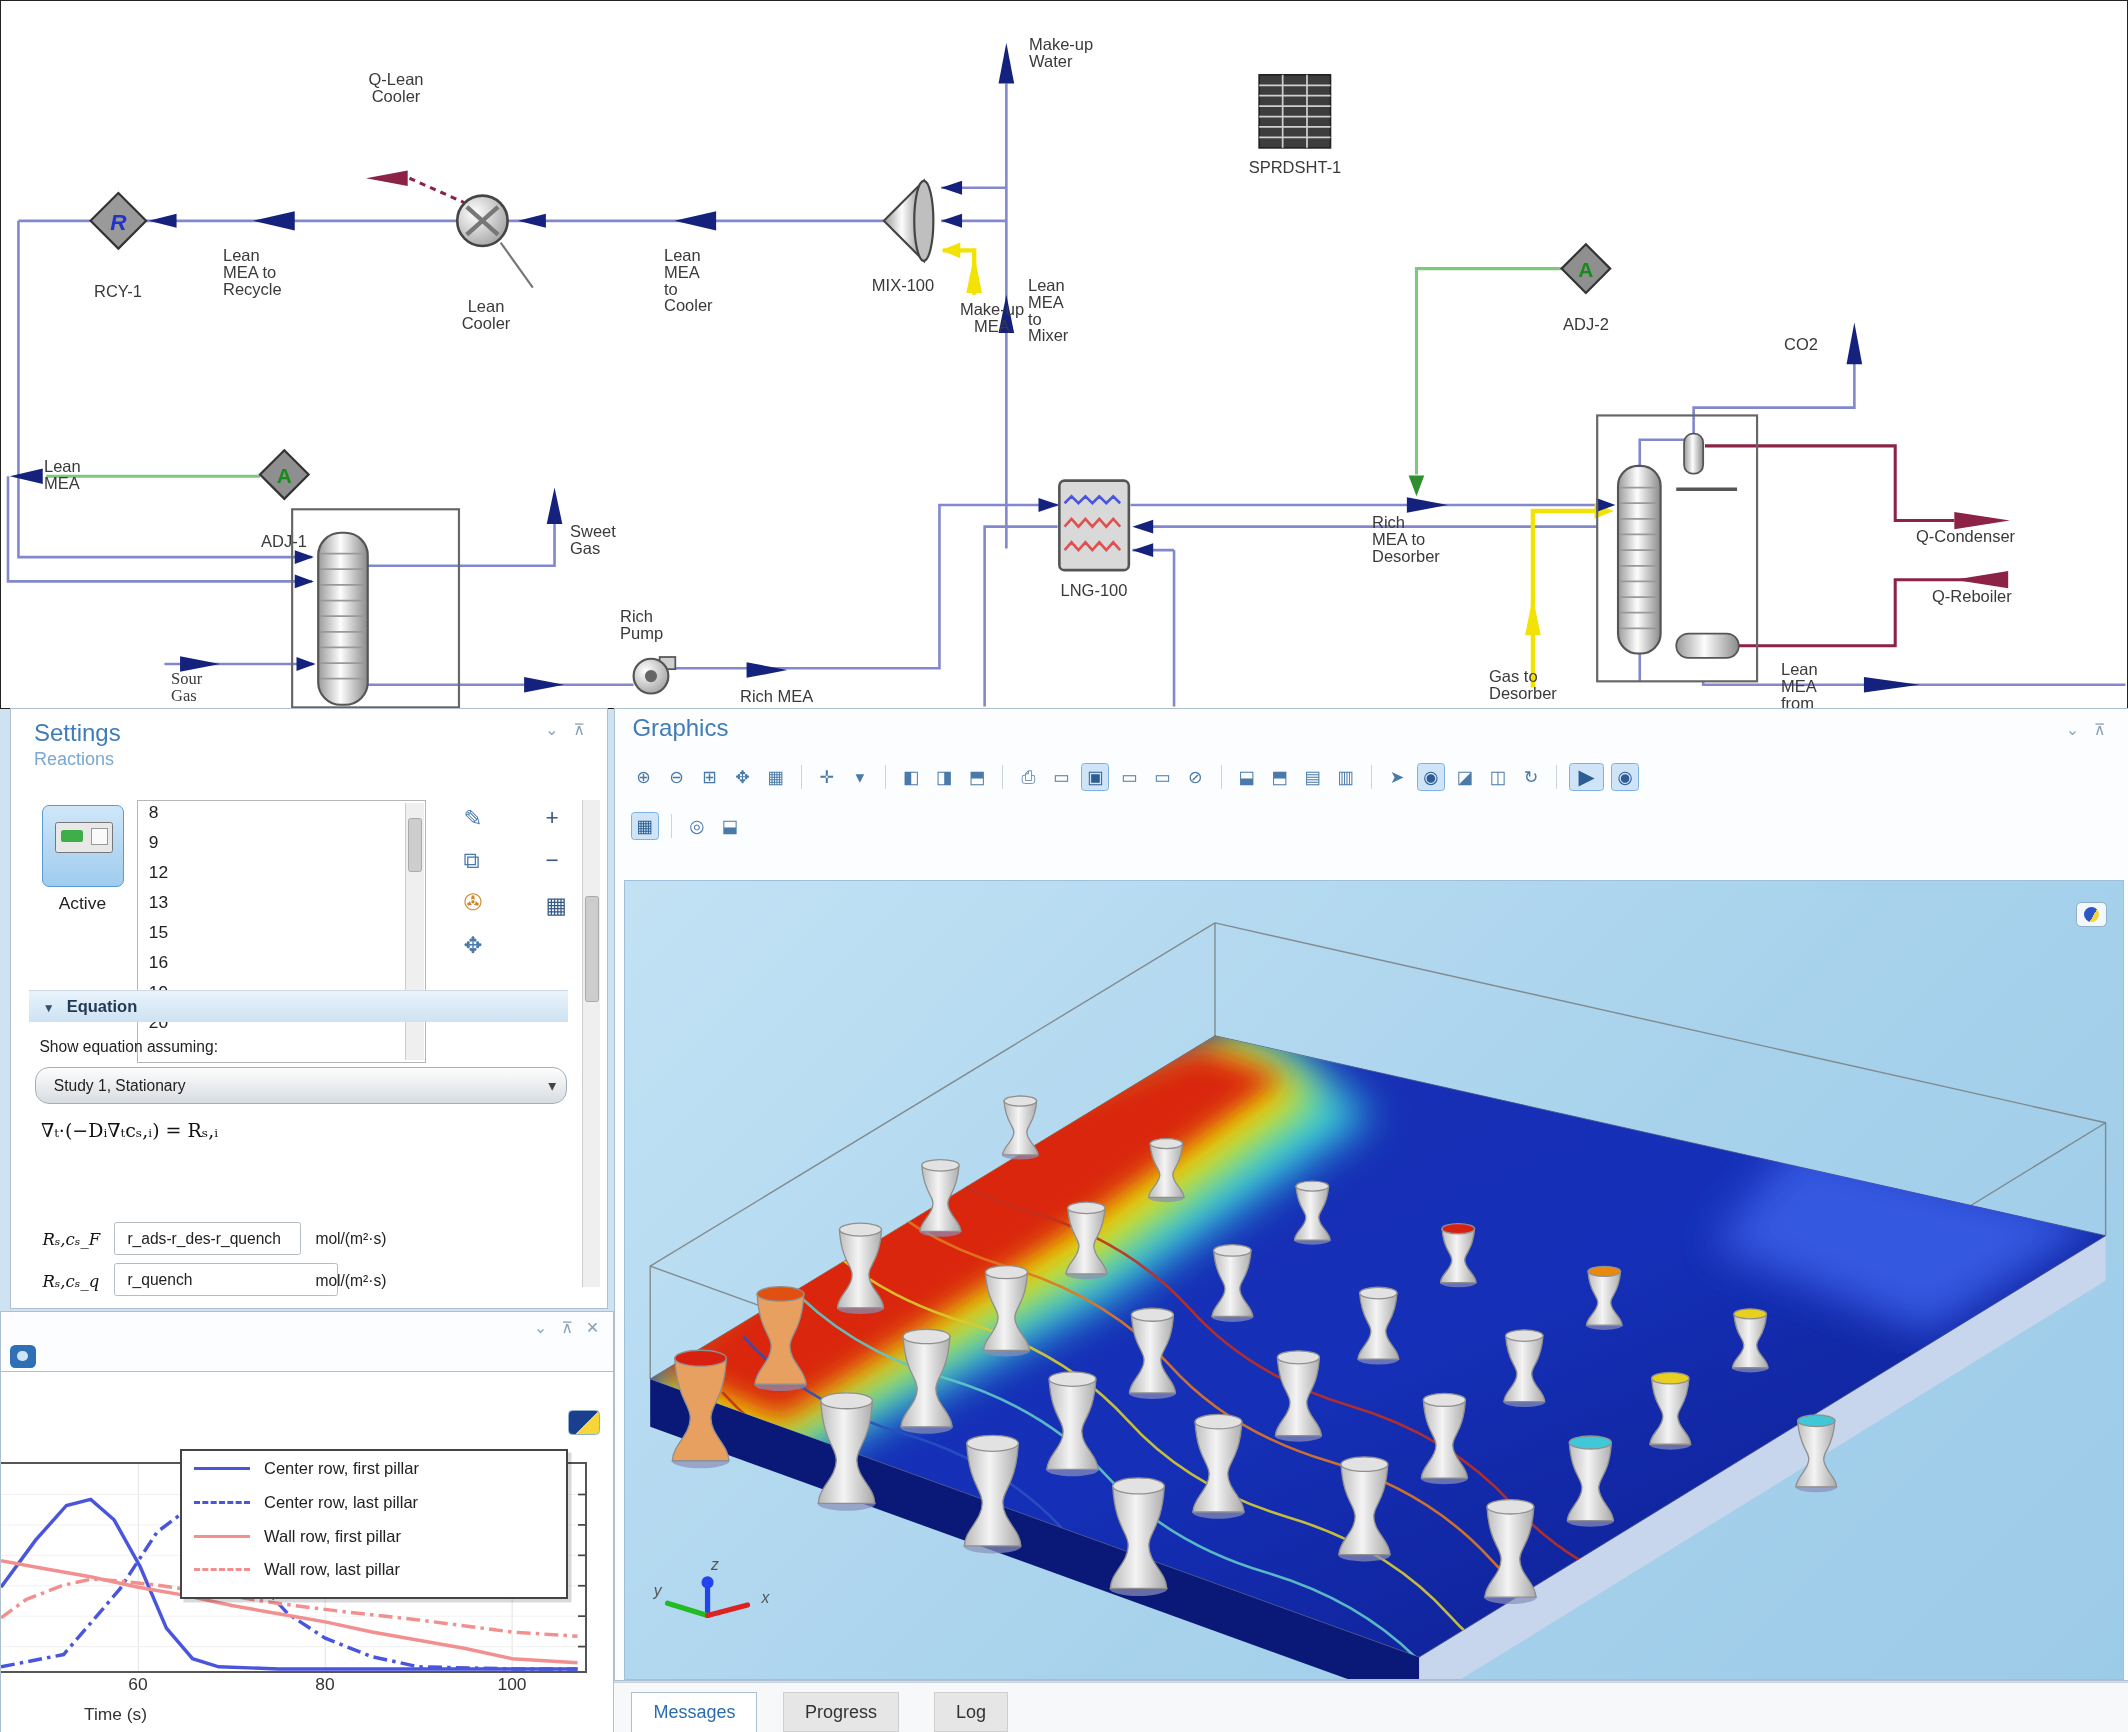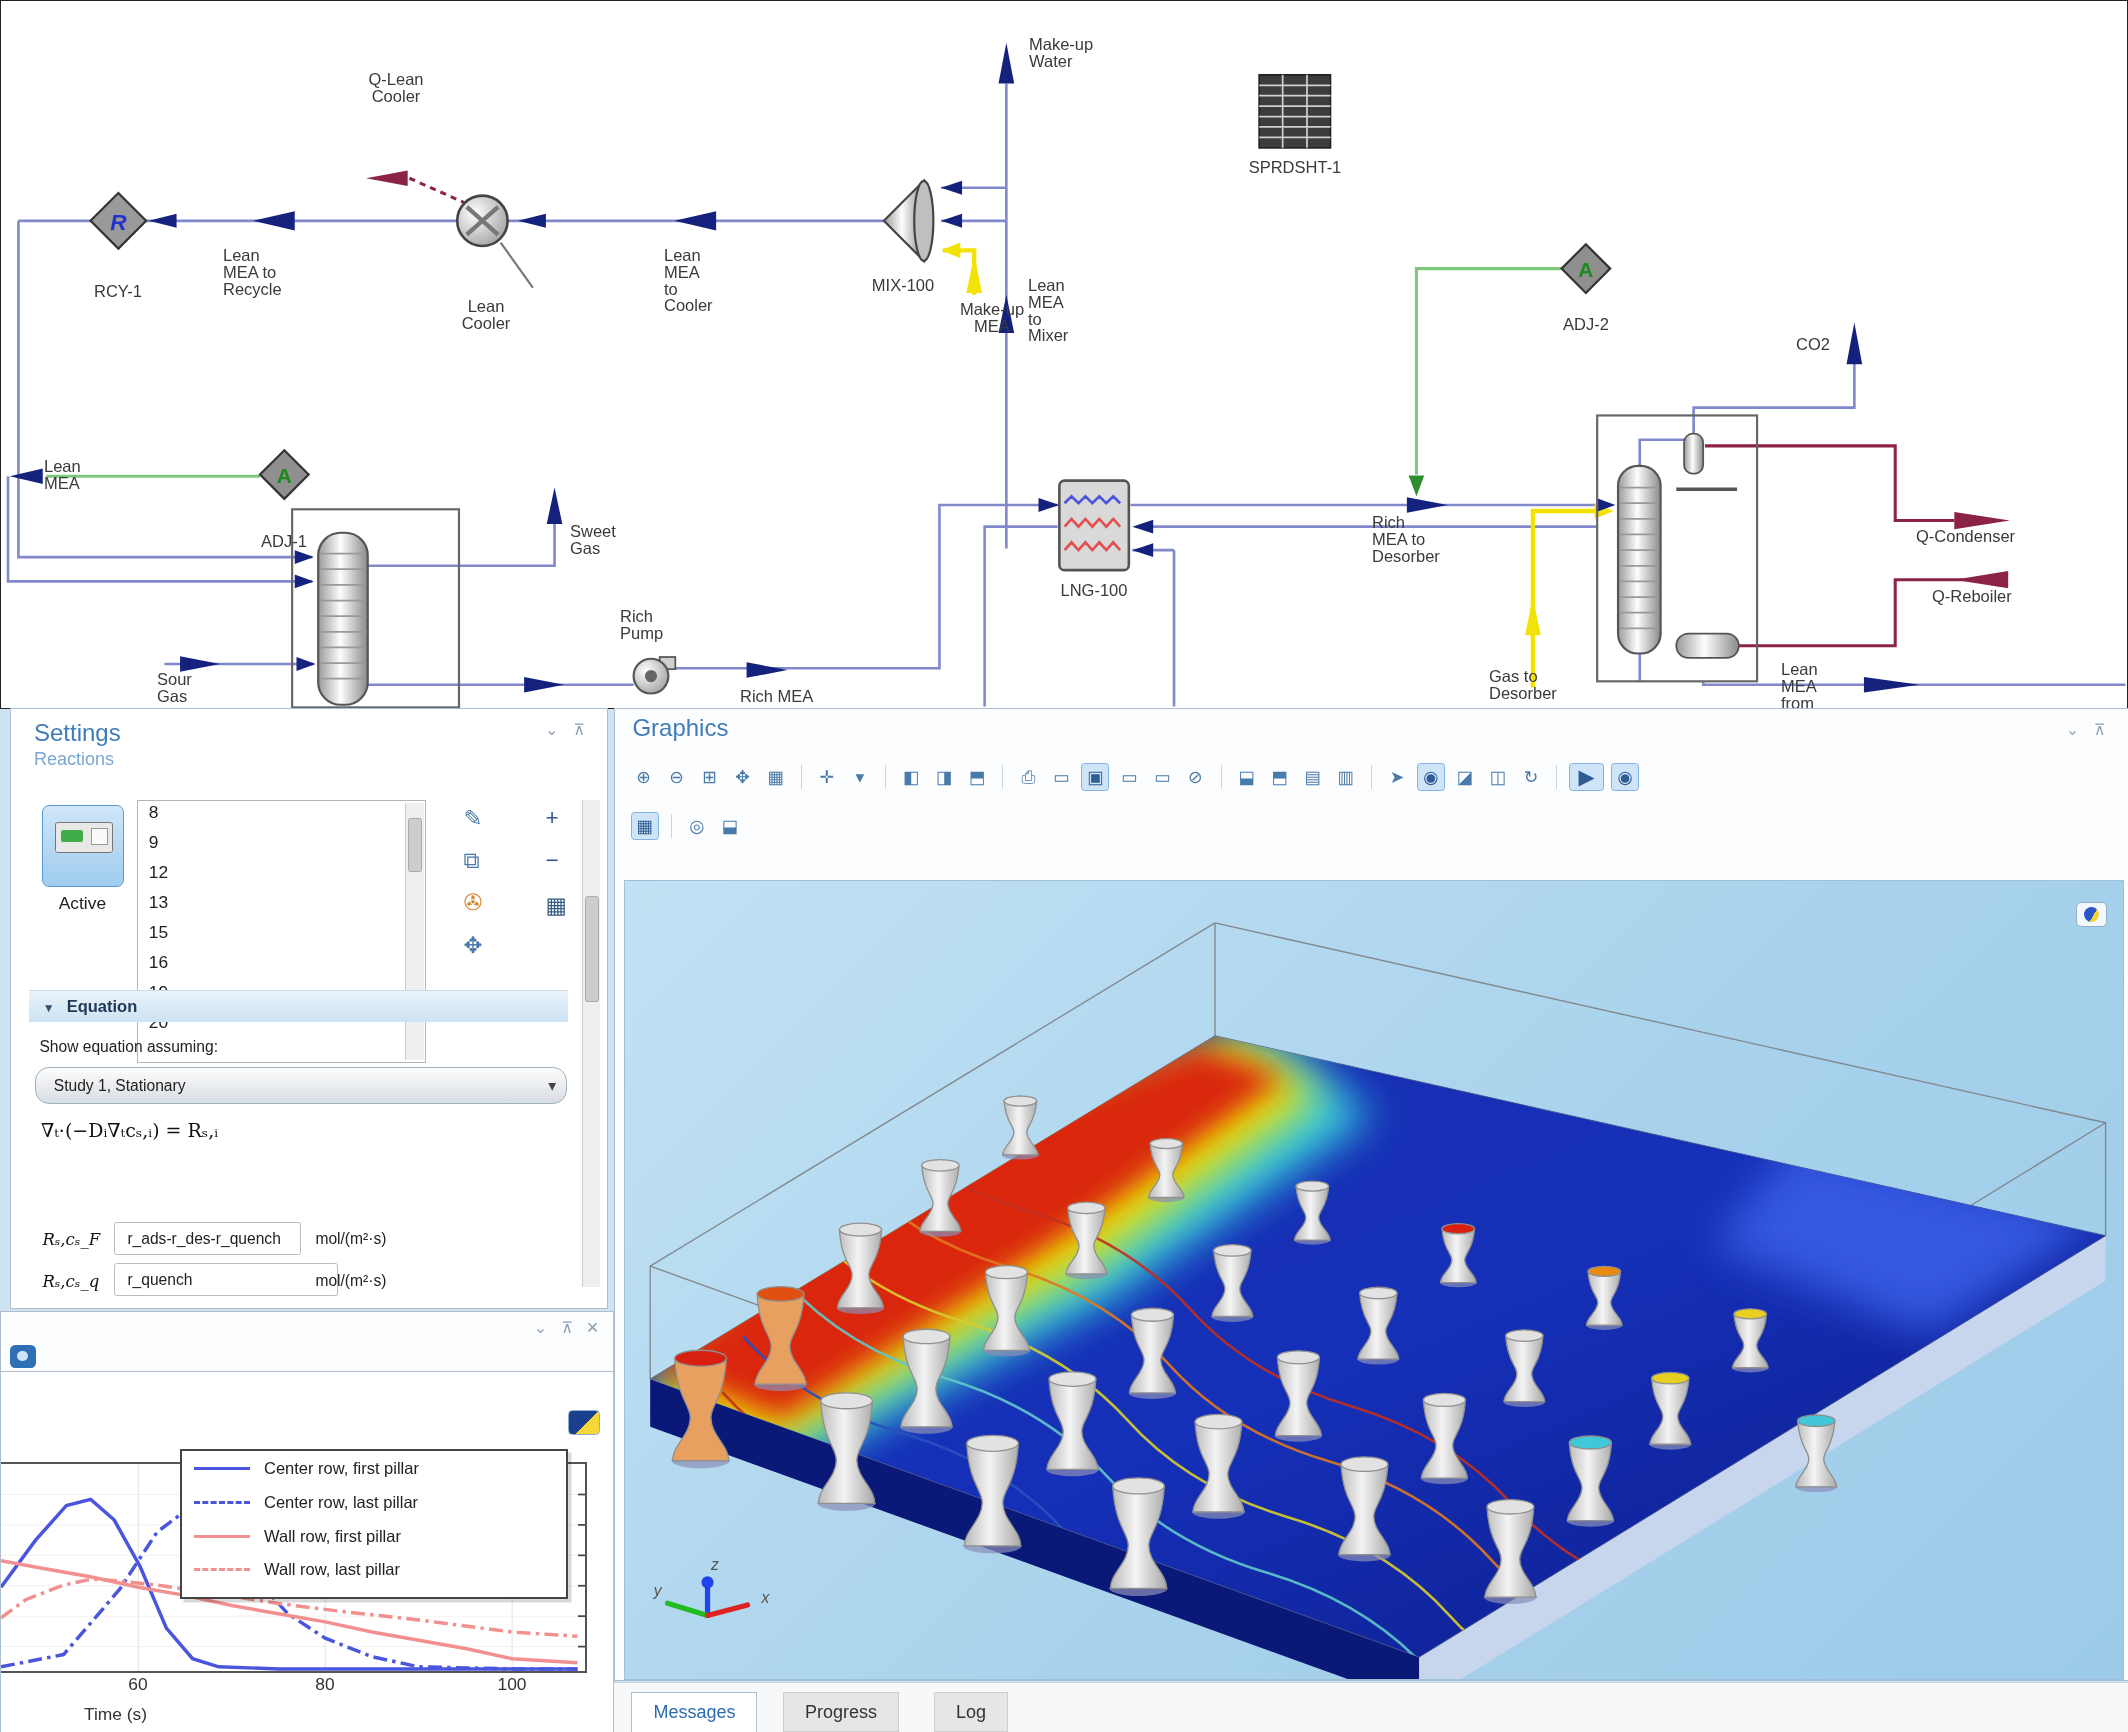--- a/index.html
+++ b/index.html
@@ -271,28 +271,28 @@
   <div class="pfd-label" style="left:1027px;top:276px;">Lean
 MEA
 to
 Mixer</div>
   <div class="pfd-label ctr" style="left:1294px;top:158px;">SPRDSHT-1</div>
   <div class="pfd-label" style="left:43px;top:457px;">Lean
 MEA</div>
   <div class="pfd-label ctr" style="left:283px;top:532px;">ADJ-1</div>
   <div class="pfd-label" style="left:569px;top:522px;">Sweet
 Gas</div>
-  <div class="pfd-label" style="left:156px;top:670px;">Sour
+  <div class="pfd-label" style="left:170px;top:670px;font-family:Liberation Serif, serif;">Sour
 Gas</div>
   <div class="pfd-label" style="left:619px;top:607px;">Rich
 Pump</div>
   <div class="pfd-label" style="left:739px;top:687px;">Rich MEA</div>
   <div class="pfd-label ctr" style="left:1093px;top:581px;">LNG-100</div>
   <div class="pfd-label ctr" style="left:1585px;top:315px;">ADJ-2</div>
-  <div class="pfd-label" style="left:1783px;top:335px;margin-left:12px;">CO2</div>
+  <div class="pfd-label" style="left:1783px;top:335px;">CO2</div>
   <div class="pfd-label" style="left:1371px;top:513px;">Rich
 MEA to
 Desorber</div>
   <div class="pfd-label" style="left:1488px;top:667px;">Gas to
 Desorber</div>
   <div class="pfd-label" style="left:1915px;top:527px;">Q-Condenser</div>
   <div class="pfd-label" style="left:1931px;top:587px;">Q-Reboiler</div>
   <div class="pfd-label" style="left:1780px;top:660px;">Lean
 MEA
 from</div>

